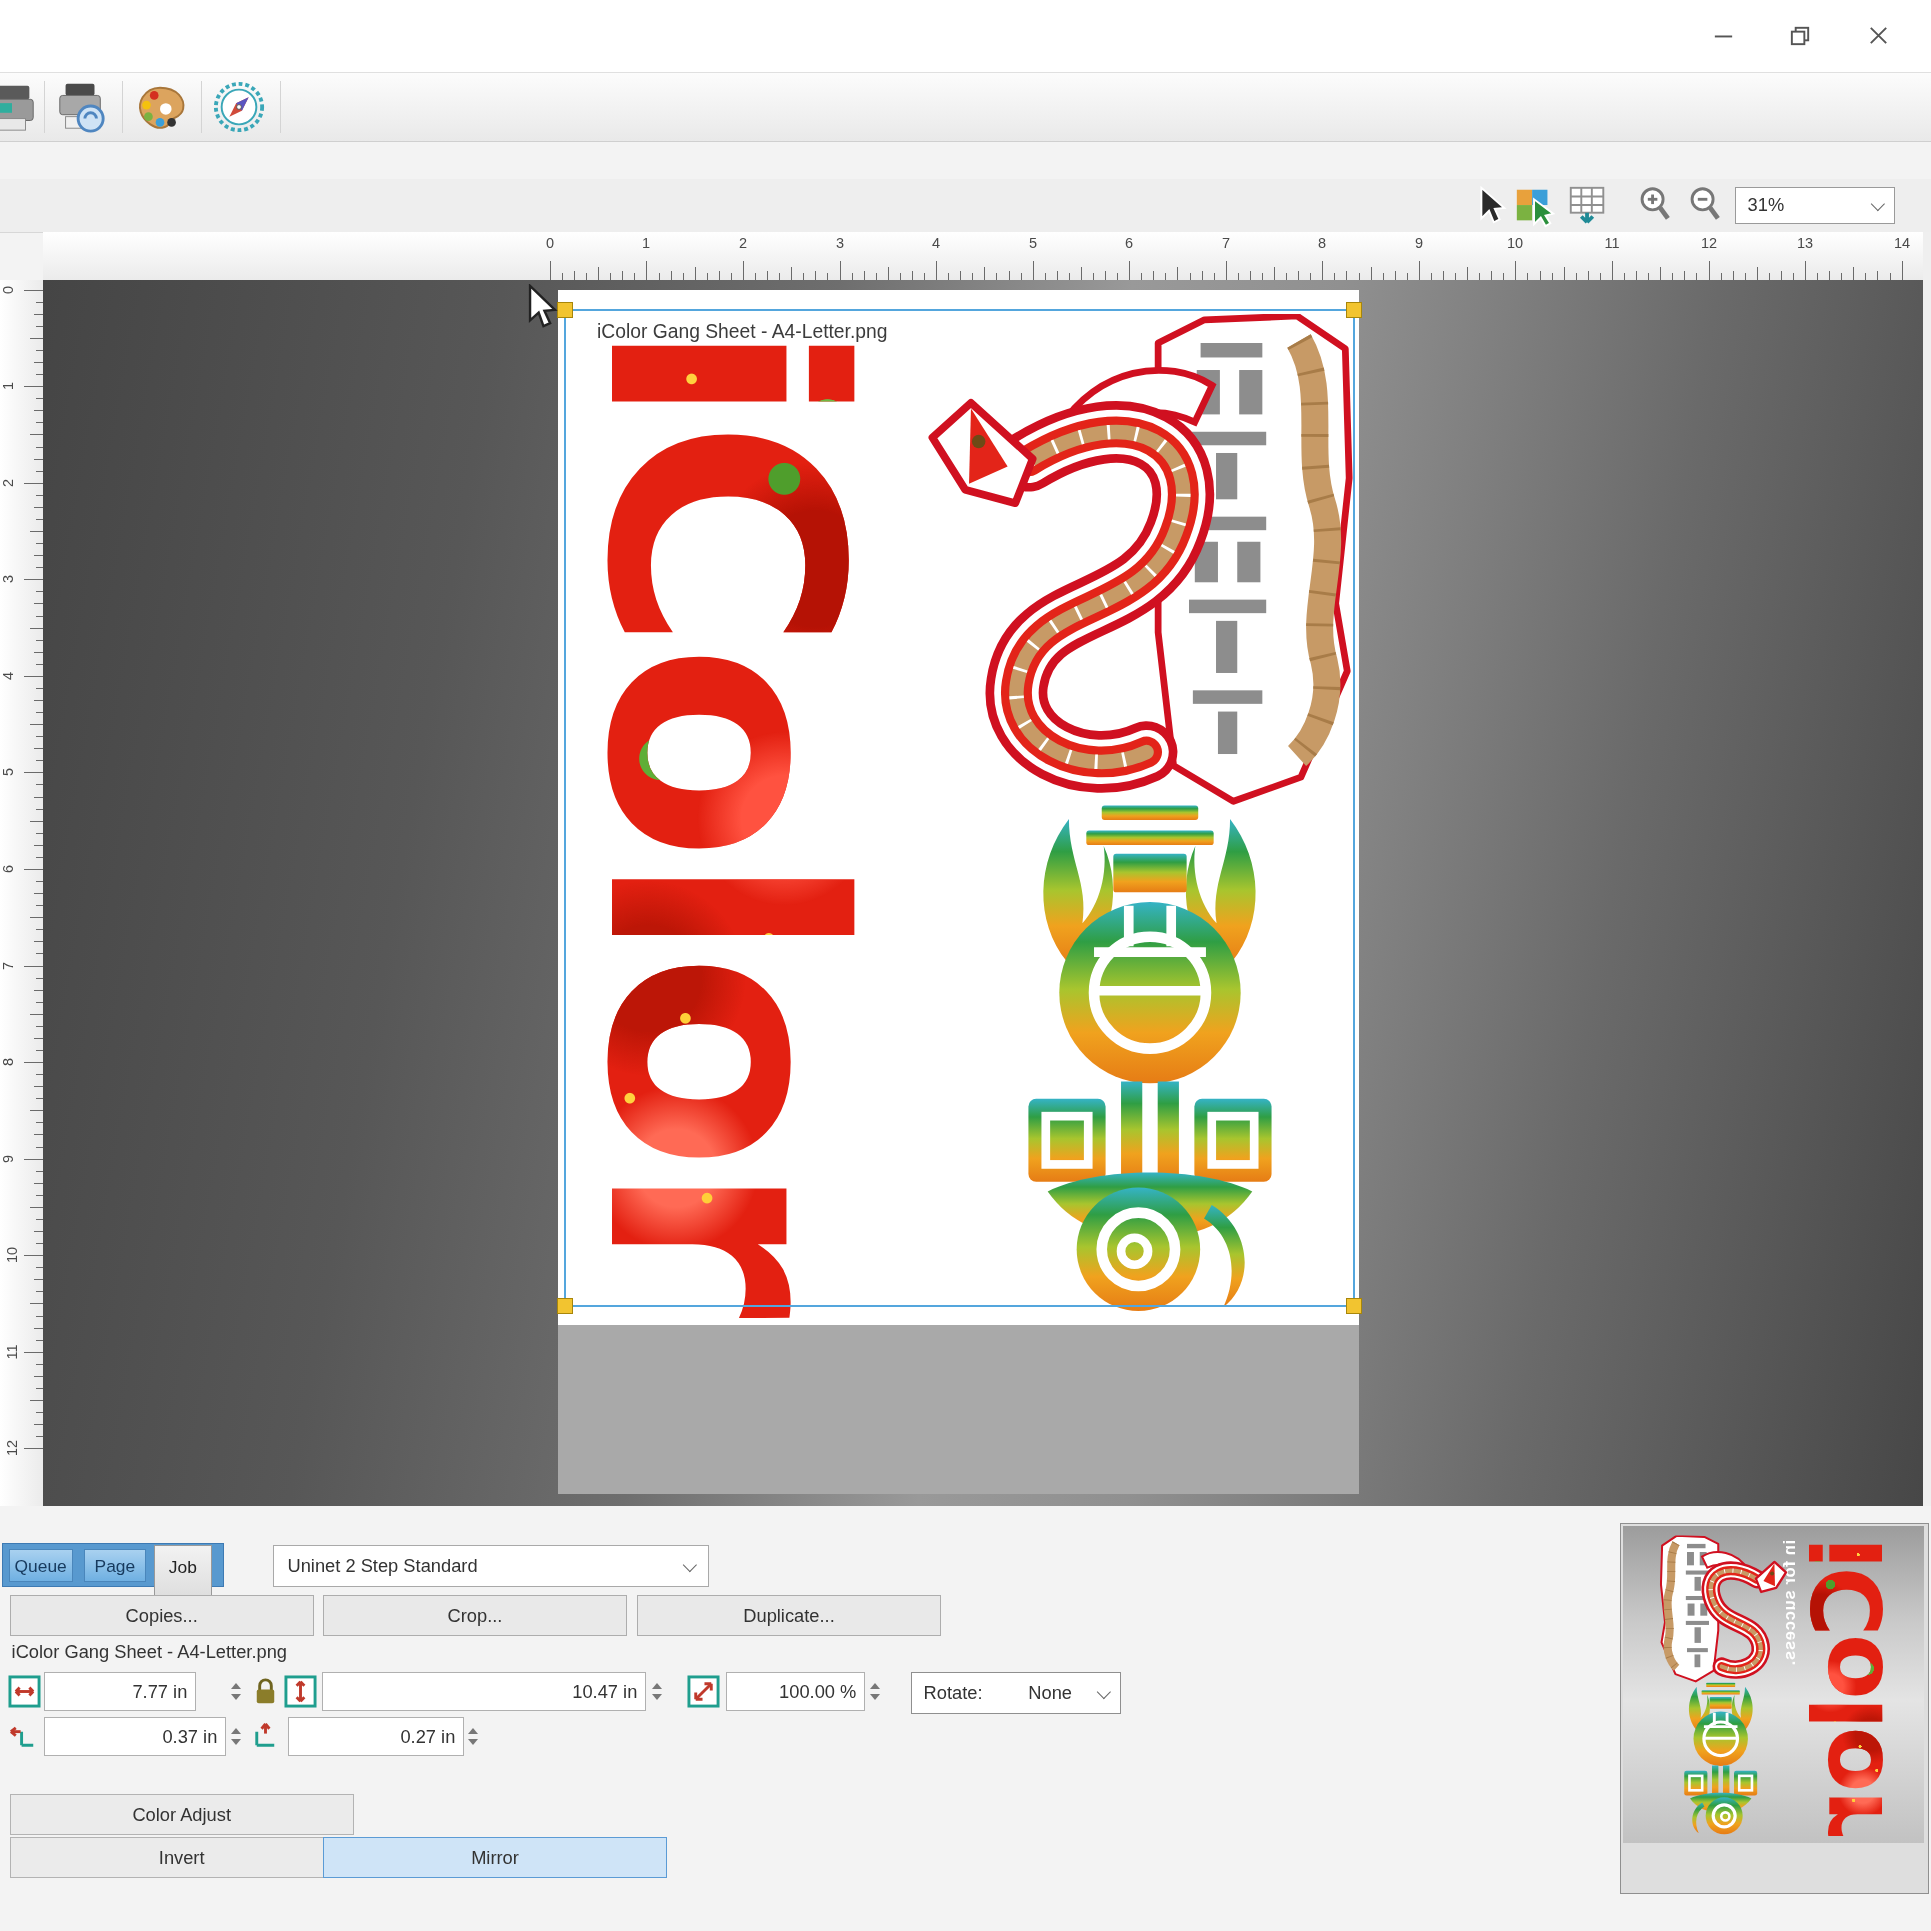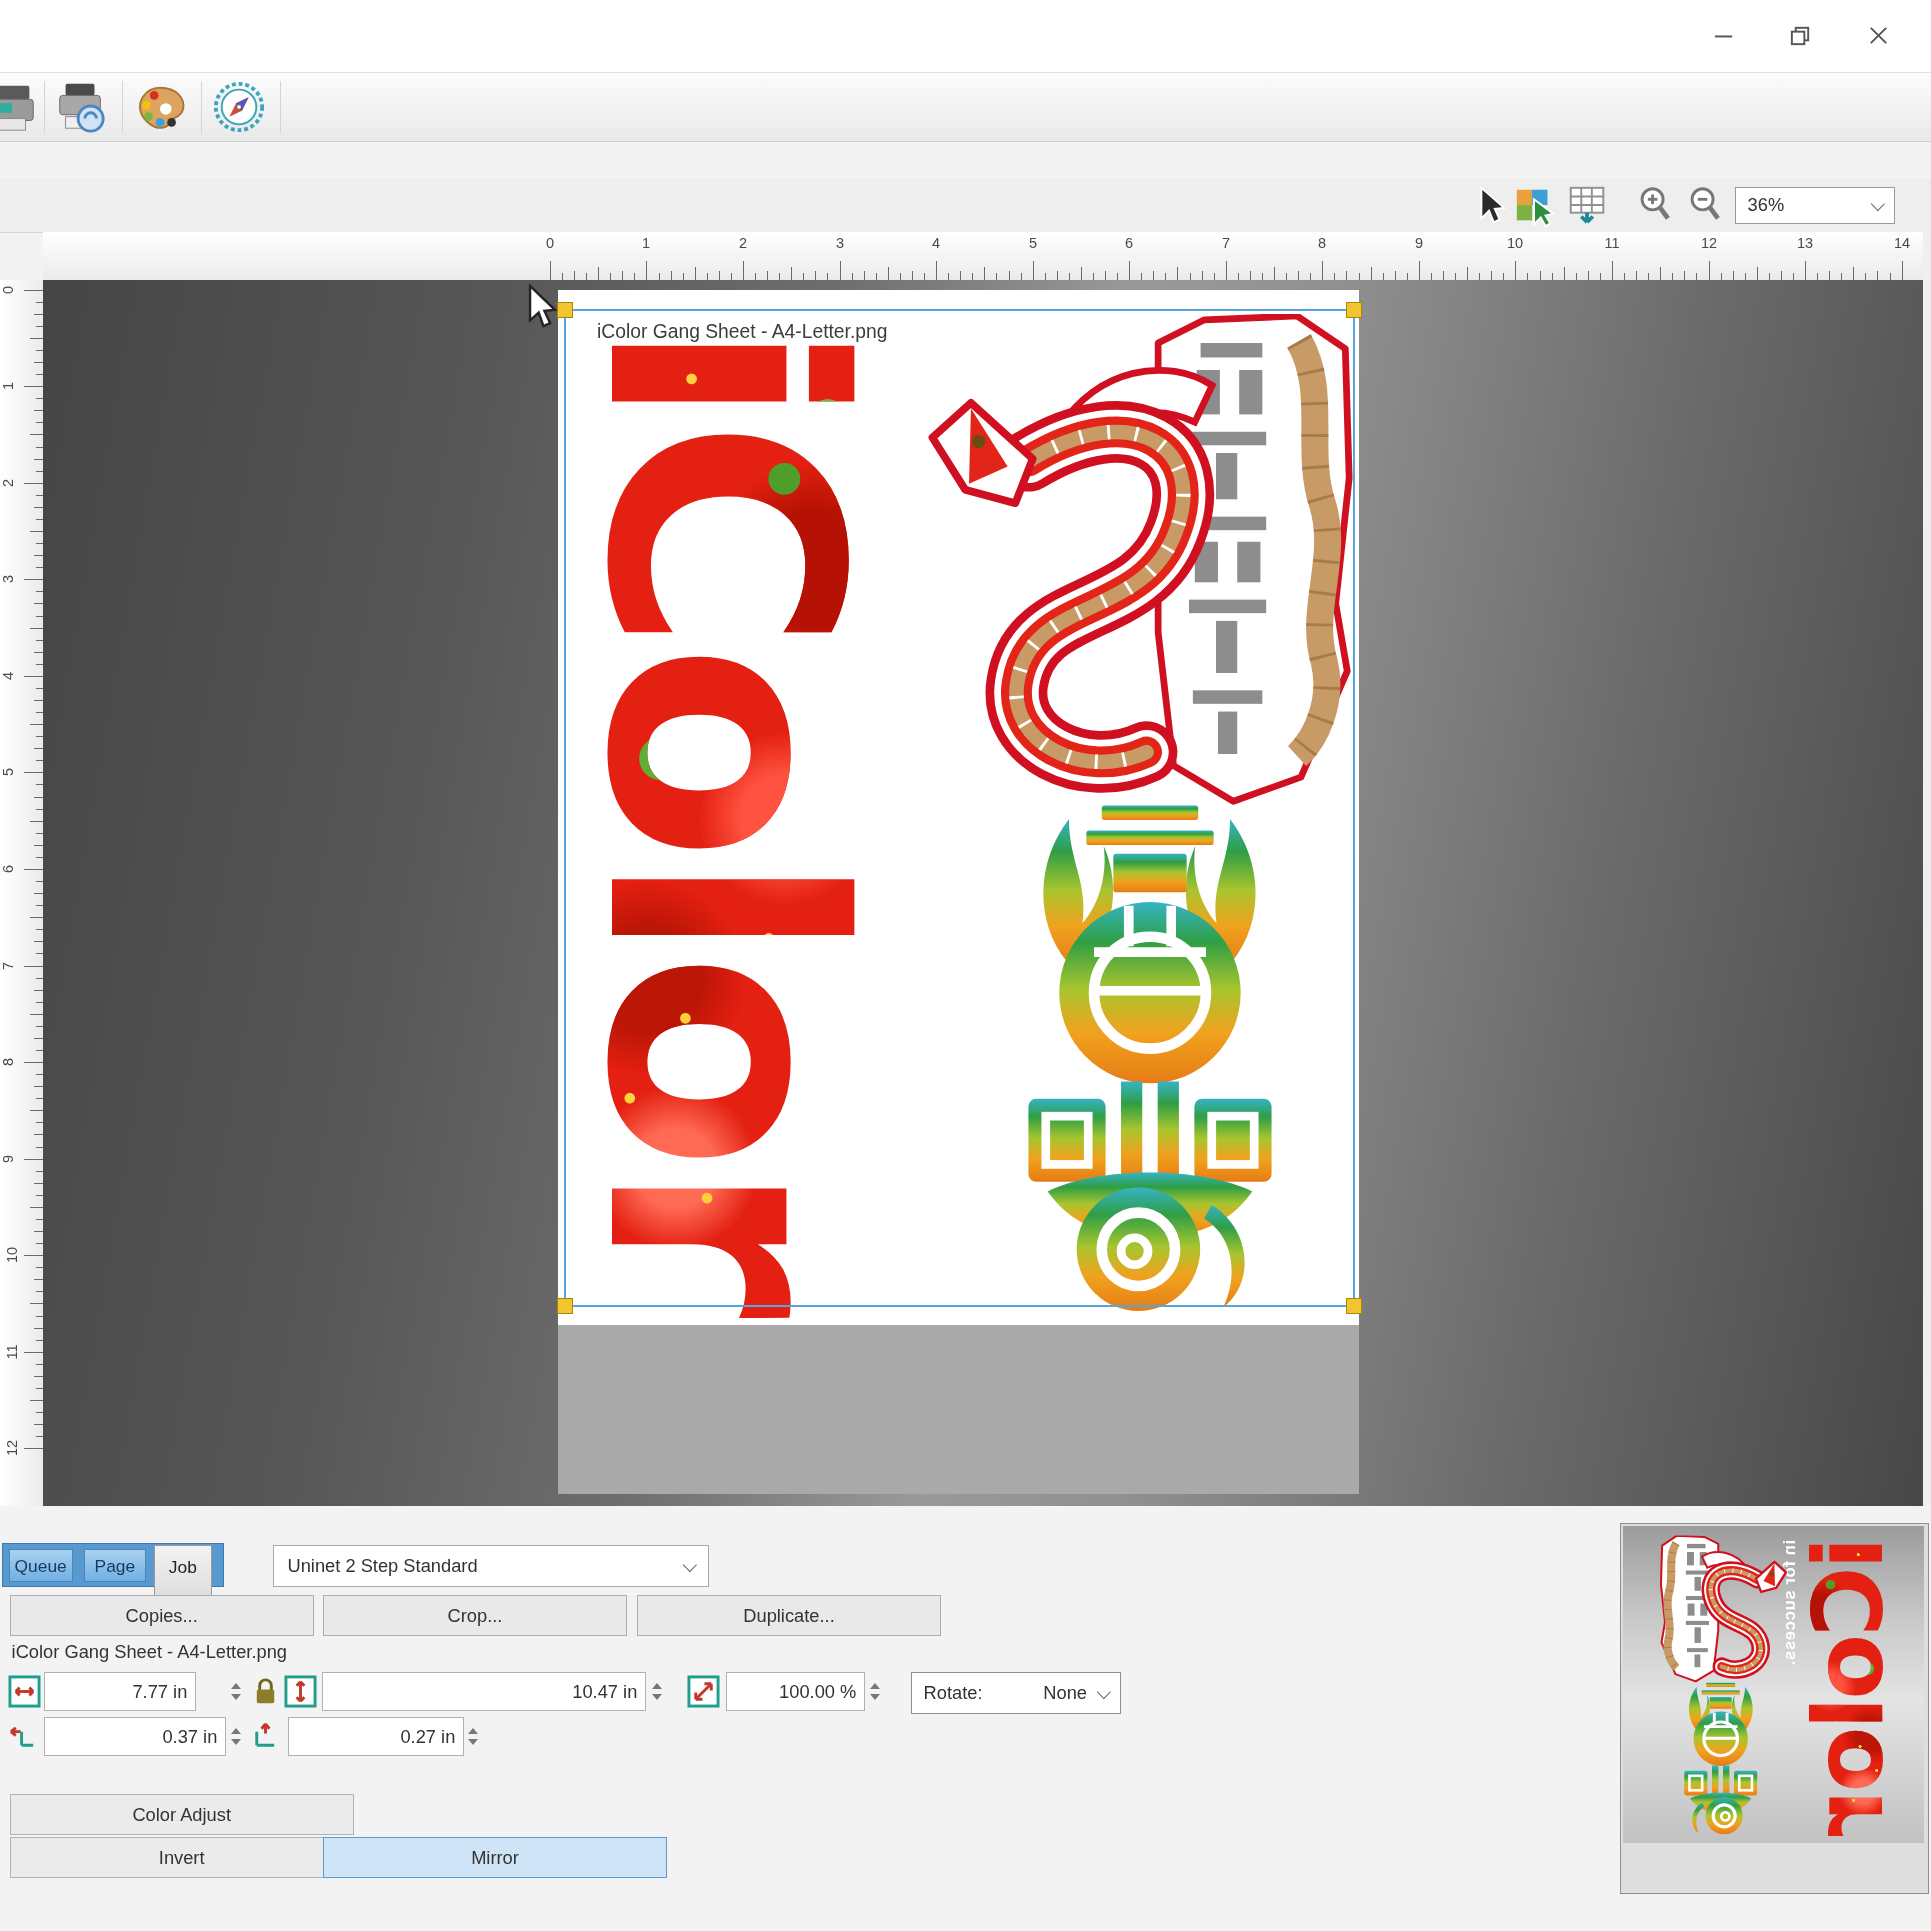--- a/index.html
+++ b/index.html
@@ -82,21 +82,21 @@
   .fldicon{position:absolute;width:33px;height:33px;}
   .fld{position:absolute;height:39px;background:#fff;border:1px solid #b0b0b0;box-sizing:border-box;
        font-size:18.3px;color:#333;text-align:right;padding-right:7.7px;font-family:"Liberation Sans",sans-serif;}
   .spin{position:absolute;width:15.4px;height:39px;display:flex;flex-direction:column;align-items:center;justify-content:center;gap:4.8px;}
   .spin i{display:block;width:0;height:0;border-left:5.8px solid transparent;border-right:5.8px solid transparent;}
   .spin .up{border-bottom:6.8px solid #777;}
   .spin .dn{border-top:6.8px solid #777;}
   .rotgroup{position:absolute;left:911px;top:166px;width:210px;height:42px;background:#fff;border:1px solid #8f8f8f;box-sizing:border-box;
             display:flex;align-items:center;font-size:18.3px;color:#333;}
   .rotgroup .lbl{padding-left:11.6px;}
-  .rotgroup .val{margin-left:auto;margin-right:33px;}
+  .rotgroup .val{margin-left:auto;margin-right:48px;}
   .rotgroup .chev{position:absolute;right:11.6px;top:18.3px;}
   .bigbtn{position:absolute;left:9.7px;width:344px;height:41px;background:#ebebeb;border:1px solid #b3b3b3;box-sizing:border-box;
           font-size:18.3px;color:#333;display:flex;align-items:center;justify-content:center;}
   .bigbtn.blue{background:#cfe4f7;border:1.9px solid #5b9bd5;}
   
   #preview{position:absolute;left:1620px;top:17.4px;width:309px;height:371px;border:1.9px solid #8f8f8f;background:#dedede;box-sizing:border-box;}
   .preview-thumb{position:absolute;left:1.9px;top:1.9px;width:301px;height:317px;overflow:hidden;
      background:linear-gradient(180deg,#9c9c9c 0%,#c9c9c9 30%,#e4e4e4 55%,#c2c2c2 100%);}
   .thumb-scale{position:absolute;left:29px;top:1.9px;width:821px;height:1043px;transform:scale(0.3);transform-origin:0 0;}
   .thumb-mirror{position:relative;width:821px;height:1043px;transform:scaleX(-1);}
@@ -254,21 +254,21 @@
     <line x1="13" y1="16" x2="23" y2="16" stroke="#777" stroke-width="3"></line>
     <line x1="18" y1="11" x2="18" y2="21" stroke="#777" stroke-width="3"></line>
     <line x1="26" y1="25" x2="34" y2="36" stroke="#777" stroke-width="5"></line>
   </svg>
   <svg class="vtool" style="left:1685px;width:39px;" viewBox="0 0 40 46">
     <circle cx="18" cy="16" r="11" fill="#fff" stroke="#777" stroke-width="3"></circle>
     <line x1="13" y1="16" x2="23" y2="16" stroke="#777" stroke-width="3"></line>
     <line x1="26" y1="25" x2="34" y2="36" stroke="#777" stroke-width="5"></line>
   </svg>
   <div class="zoomselect">
-    <span>36%</span>
+    <span>31%</span>
     <span class="chev"></span>
   </div>
 </div>
 
 <div id="hruler">
     <div class="htick" style="left: 507px; height: 19.3px;"></div>
     <span class="hlabel" style="left: 507px;">0</span>
     <div class="htick" style="left: 519px; height: 6.8px;"></div>
     <div class="htick" style="left: 531px; height: 8.7px;"></div>
     <div class="htick" style="left: 543px; height: 6.8px;"></div>

